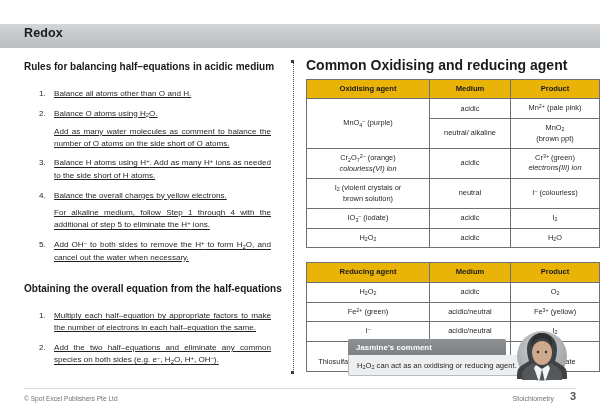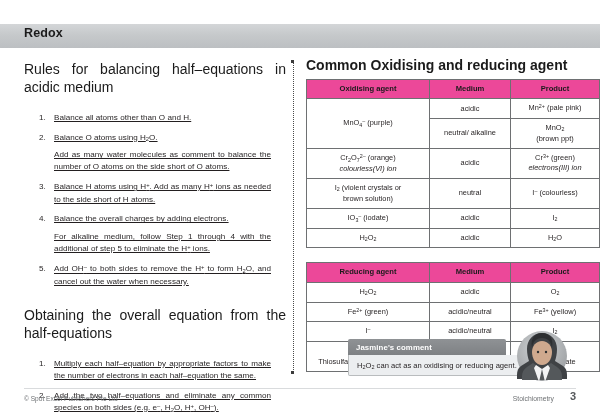--- a/index.html
+++ b/index.html
@@ -50,22 +50,22 @@
   #cap-bot { top: 371px; }
 
   
   #left-col {
     position: absolute;
     left: 24px; top: 60px;
     width: 262px;
     color: #231f20;
   }
   .sec-head {
-    font-size: 14px;
-    font-weight: normal;
+    font-size: 10px;
+    font-weight: bold;
     line-height: 1.32;
     margin: 0 0 7px 0;
     text-align: justify;
     color: #1b1b1b;
   }
   .sec-head.second { margin-top: 18px; }
   ol.rules {
     margin: 15px; padding: 0;
     list-style: none;
     counter-reset: rulenum;
@@ -122,21 +122,21 @@
   table.chem td {
     border: 1px solid #6e7072;
     font-size: 7.4px;
     color: #231f20;
     text-align: center;
     vertical-align: middle;
     padding: 4px 2px;
     line-height: 1.38;
   }
   table.chem th {
-    background: #ec4899;
+    background: #eab308;
     font-weight: bold;
     font-size: 7.6px;
     padding: 4px 2px;
     color: #1b1b1b;
   }
   .col-agent  { width: 118px; }
   .col-medium { width: 76px; }
   .col-prod   { width: 84px; }
   #table-reducing { margin-top: 14px; }
 
@@ -214,21 +214,21 @@
   <div class="divider-cap" id="cap-top"></div>
   <div class="divider-cap" id="cap-bot"></div>
 
   <div id="left-col">
     <p class="sec-head">Rules for balancing half–equations in acidic medium</p>
     <ol class="rules">
         <li>Balance all atoms other than O and H.</li>
         <li>Balance O atoms using H<sub>2</sub>O.</li>
         <p class="para-note">Add as many water molecules as comment to balance the number of O atoms on the side short of O atoms.</p>
         <li>Balance H atoms using H<sup>+</sup>. Add as many H<sup>+</sup> ions as needed to the side short of H atoms.</li>
-        <li>Balance the overall charges by adding electrons.</li>
+        <li>Balance the overall charges by yellow electrons.</li>
         <p class="para-note">For alkaline medium, follow Step 1 through 4 with the additional of step 5 to eliminate the H<sup>+</sup> ions.</p>
         <li>Add OH<sup>–</sup> to both sides to remove the H<sup>+</sup> to form H<sub>2</sub>O, and cancel out the water when necessary.</li>
       </ol>
 
     <p class="sec-head second">Obtaining the overall equation from the half-equations</p>
     <ol class="rules">
         <li>Multiply each half–equation by appropriate factors to make the number of electrons in each half–equation the same.</li>
         <li>Add the two half–equations and eliminate any common species on both sides (e.g. e<sup>–</sup>, H<sub>2</sub>O, H<sup>+</sup>, OH<sup>–</sup>).</li>
       </ol>
   </div>

